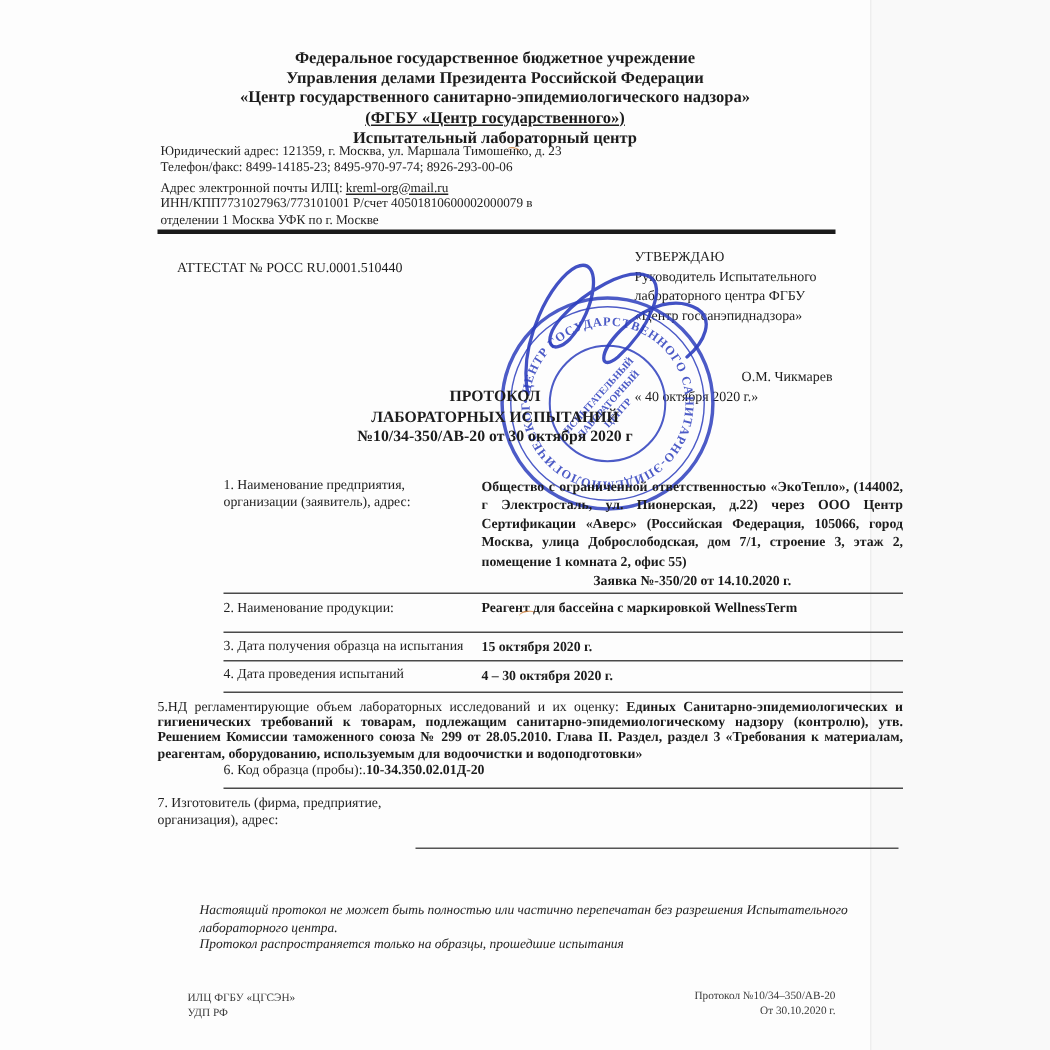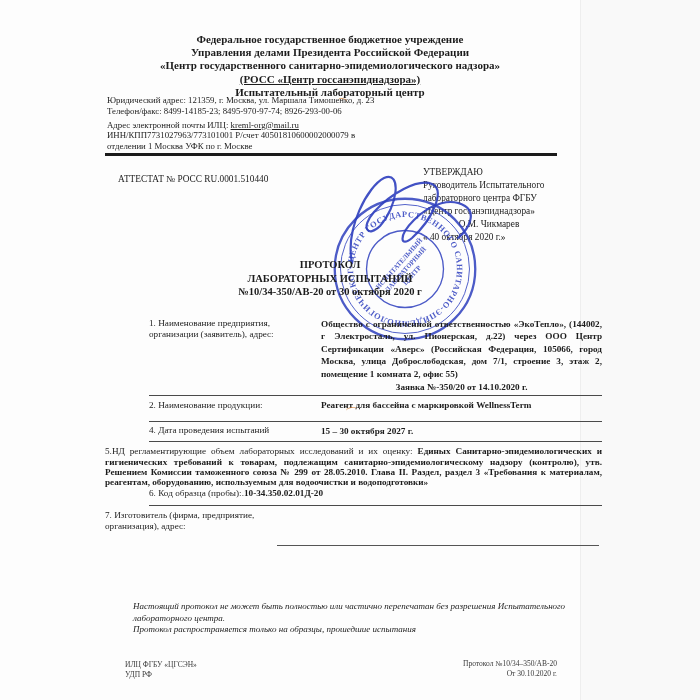--- a/index.html
+++ b/index.html
@@ -17,21 +17,21 @@
   .org-header .ul{text-decoration:underline;}
   .contact{position:absolute;top:95px;left:107px;width:450px;font-size:8.8px;line-height:10.8px;color:#222;}
   .contact .gap{margin-top:3px;}
   .u{text-decoration:underline;}
   .rule-thick{position:absolute;top:153px;left:105px;width:452px;height:3px;background:#1b1b1b;}
 
   
   .attestat{position:absolute;top:173px;left:118px;width:170px;
     font-size:9.3px;line-height:13px;}
   .approval{position:absolute;top:166px;left:423px;width:132px;font-size:9.3px;line-height:13px;}
-  .approval .signer{text-align:center;}
+  .approval .signer{text-align:right;margin-top:28px;}
 
   
   .stamp-svg{position:absolute;left:328px;top:192px;width:154px;height:154px;opacity:.85;}
   .signature-svg{position:absolute;left:340px;top:168px;width:150px;height:105px;opacity:.9;}
 
   
   .doc-title{position:absolute;top:258px;left:105px;width:450px;text-align:center;
     font-weight:bold;font-size:10.5px;line-height:13.5px;}
 
   
@@ -68,21 +68,21 @@
 </head>
 <body>
 
 <div class="right-margin"></div>
 <div class="page-edge"></div>
 
 <div class="org-header">
   <div>Федеральное государственное бюджетное учреждение</div>
   <div>Управления делами Президента Российской Федерации</div>
   <div>«Центр государственного санитарно-эпидемиологического надзора»</div>
-  <div class="ul">(РОСС «Центр госсанэпиднадзора»)</div>
+  <div class="ul">(ФГБУ «Центр государственного»)</div>
   <div>Испытательный лабораторный центр</div>
 </div>
 
 <div class="contact">
   <div>Юридический адрес: 121359, г. Москва, ул. Маршала Тимошенко, д. 23</div>
   <div>Телефон/факс: 8499-14185-23; 8495-970-97-74; 8926-293-00-06</div>
   <div class="gap"><span>Адрес электронной почты ИЛЦ: </span><span class="u">kreml-org@mail.ru</span></div>
   <div>ИНН/КПП7731027963/773101001  Р/счет 40501810600002000079 в</div>
   <div>отделении 1 Москва УФК  по г. Москве</div>
 </div>
@@ -140,24 +140,28 @@
         <div class="lbl"></div>
         <div class="val note">Заявка №-350/20 от  14.10.2020 г.</div>
       </div>
   </div>
 
   <div class="row r2 bline">
     <div class="lbl">2. Наименование продукции:</div>
     <div class="val">Реагент для бассейна с маркировкой WellnessTerm</div>
   </div>
 
+  <div class="row r3 bline">
+    <div class="lbl">3. Дата получения образца на испытания</div>
+    <div class="val">15 октября 2020 г.</div>
+  </div>
 
   <div class="row r4 bline">
     <div class="lbl">4. Дата проведения испытаний</div>
-    <div class="val">15 – 30 октября 2027 г.</div>
+    <div class="val">4 – 30 октября 2020 г.</div>
   </div>
 
   <div class="r5">
     <span class="pre">5.НД регламентирующие объем лабораторных исследований и их оценку: </span><span class="bold">Единых Санитарно-эпидемиологических и гигиенических требований к товарам, подлежащим санитарно-эпидемиологическому надзору (контролю),  утв. Решением Комиссии таможенного союза № 299 от 28.05.2010. Глава II. Раздел, раздел 3 «Требования к материалам, реагентам, оборудованию, используемым для водоочистки и водоподготовки»</span>
   </div>
 
   <div class="r6 bline">
     <span>6. Код образца (пробы):.</span><span class="bold">10-34.350.02.01Д-20</span>
   </div>
 

